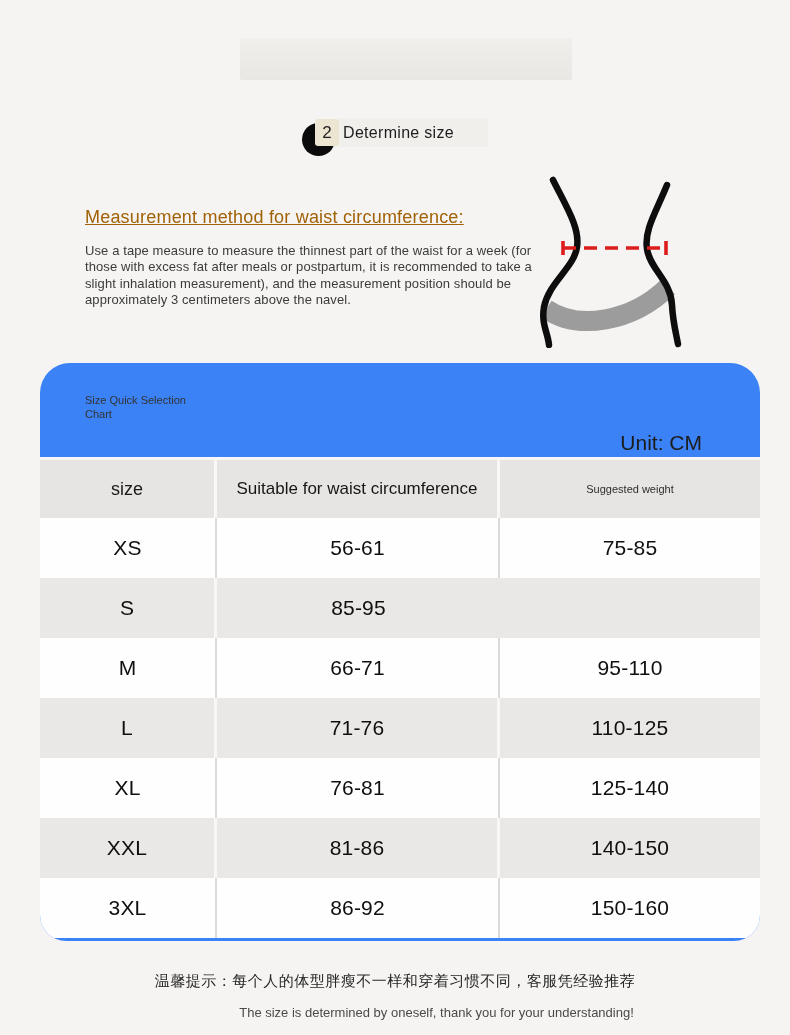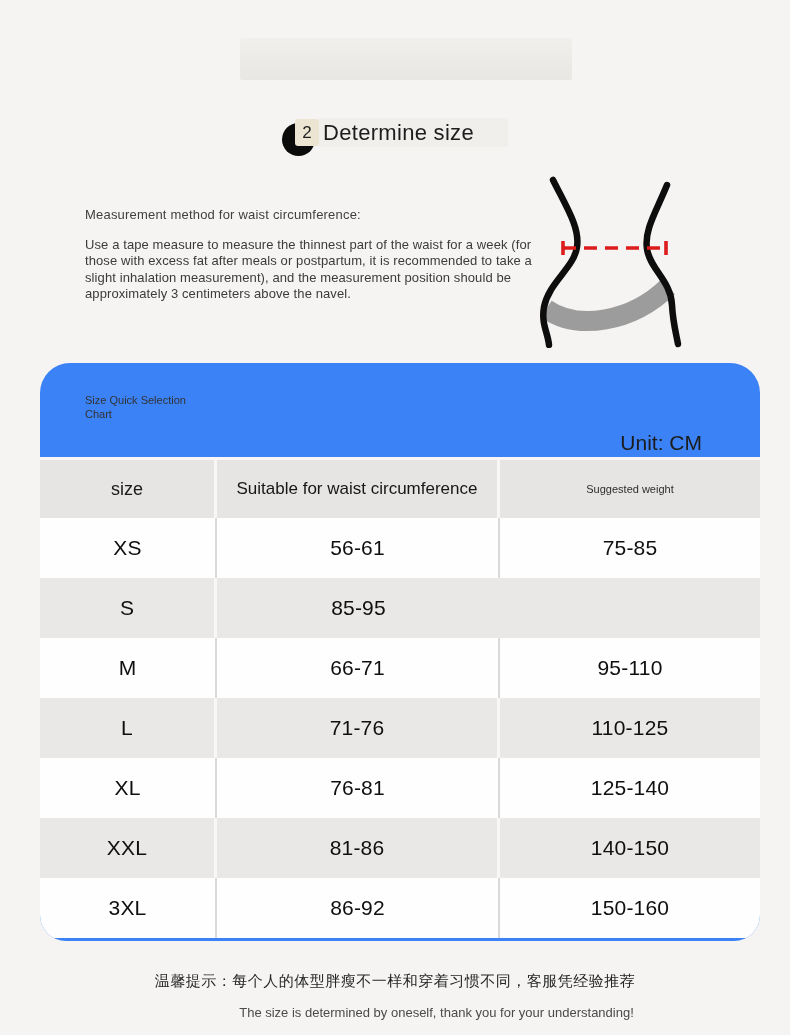--- a/index.html
+++ b/index.html
@@ -54,28 +54,28 @@
   .step-number {
     position: absolute; left: 13px; top: 1px;
     width: 24px; height: 27px;
     text-align: center; line-height: 27px;
     font-size: 17px; color: #1f1f1f;
   }
   .step-label {
     height: 29px; line-height: 29px;
     background: #f0efec;
     padding: 0 34px 0 5px;
-    font-size: 22px;
+    font-size: 16px;
     color: #1d1d1d;
     letter-spacing: 0.3px;
   }
 
   
   .measure { position: absolute; left: 85px; top: 207px; width: 452px; }
-  .measure-heading { font-size: 13px; color: #404040; margin-bottom: 15px; letter-spacing: 0.2px; }
+  .measure-heading { font-size: 18px; color: #a16207; margin-bottom: 15px; letter-spacing: 0.2px; text-decoration: underline; }
   .measure-body { font-size: 13px; line-height: 16.4px; color: #3b3b3b; letter-spacing: 0.1px; }
 
   
   .figure { position: absolute; left: 520px; top: 168px; width: 220px; height: 180px; }
 
   
   .chart {
     position: absolute;
     left: 40px; top: 363px;
     width: 720px; height: 578px;

